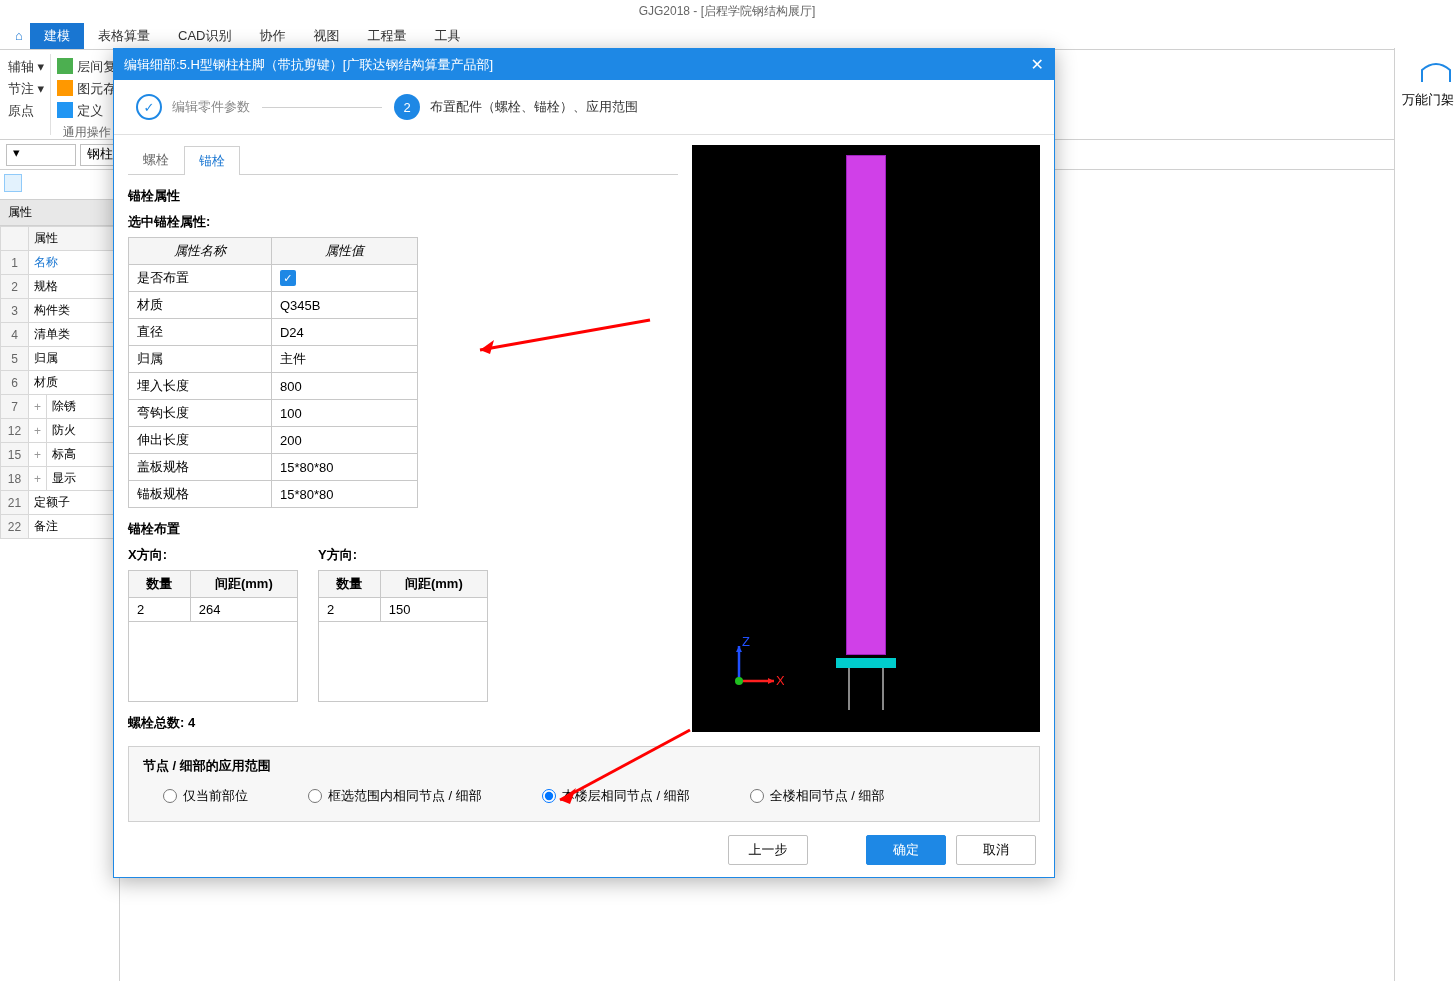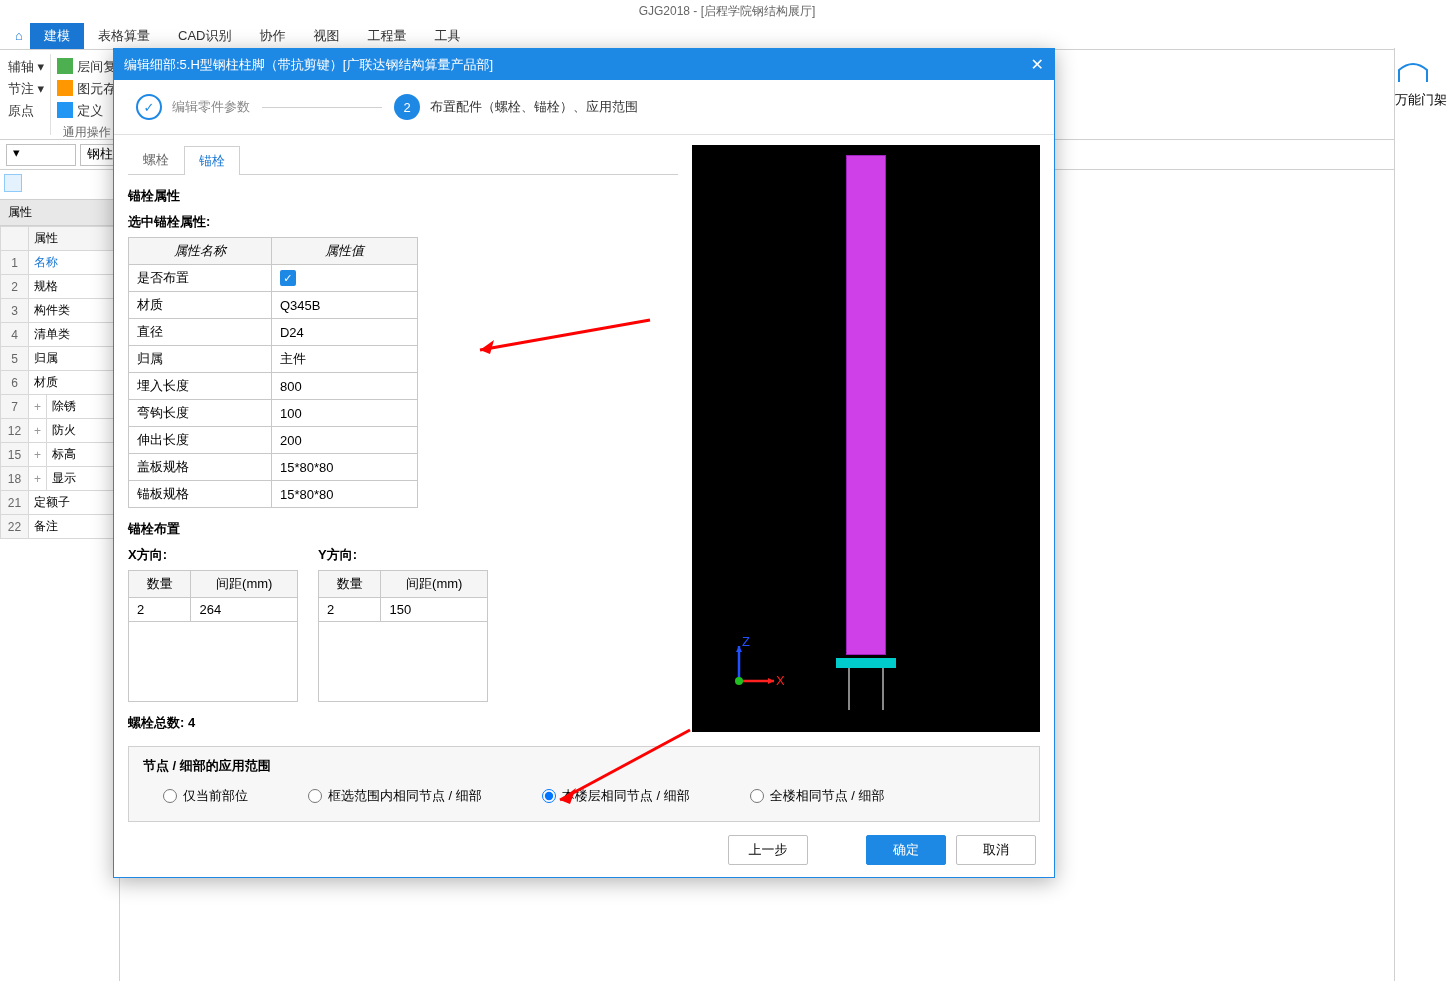--- a/index.html
+++ b/index.html
@@ -58,21 +58,21 @@
 .anchor-item { background: #cde5fb; border: 1px solid #7ab8e8; padding: 4px 8px; margin: 1px; }
 
 .attr-table { border-collapse: collapse; width: 290px; }
 .attr-table th, .attr-table td { border: 1px solid #c8c8c8; padding: 4px 8px; text-align: left; font-size: 13px; }
 .attr-table th { background: #f5f5f5; text-align: center; font-weight: normal; font-style: italic; }
 .attr-table .chk { width: 16px; height: 16px; background: #1e88e5; color: #fff; display: inline-flex; align-items: center; justify-content: center; border-radius: 2px; font-size: 11px; }
 
 .xy-tables { display: flex; gap: 20px; margin-top: 8px; }
 .xy-tbl { border-collapse: collapse; width: 170px; }
 .xy-tbl th, .xy-tbl td { border: 1px solid #c8c8c8; padding: 4px 8px; font-size: 13px; }
-.xy-tbl th { background: #f5f5f5; font-weight: normal; text-align: center; }
+.xy-tbl th { background: #f5f5f5; font-weight: bold; text-align: center; }
 .xy-tbl td { height: 22px; }
 .xy-wrap { display: flex; flex-direction: column; }
 .xy-body { border: 1px solid #c8c8c8; border-top: none; height: 80px; }
 
 .total-row { margin-top: 12px; font-weight: bold; }
 
 .scope-section { border: 1px solid #d0d0d0; background: #f7f7f7; margin-top: 14px; padding: 10px 14px 16px; }
 .scope-title { font-weight: bold; margin-bottom: 12px; }
 .radios { display: flex; gap: 60px; padding-left: 20px; }
 .radio-opt { display: flex; align-items: center; gap: 6px; }
@@ -83,21 +83,21 @@
 .btn.primary { background: #1e88e5; color: #fff; border-color: #1e88e5; margin-left: 48px; }
 
 
 .preview-column { position: absolute; left: 50%; top: 10px; transform: translateX(-50%); width: 40px; height: 500px; background: #d040e8; border: 1px solid #a020c0; }
 .preview-base { position: absolute; left: 50%; bottom: 64px; transform: translateX(-50%); width: 60px; height: 10px; background: #00cccc; }
 .preview-anchor { position: absolute; bottom: 22px; width: 2px; height: 42px; background: #888; }
 .preview-anchor.a1 { left: calc(50% - 18px); }
 .preview-anchor.a2 { left: calc(50% + 16px); }
 .axis-gizmo { position: absolute; left: 32px; bottom: 36px; width: 60px; height: 60px; }
 
-.side-right { position: absolute; right: 0; top: 48px; bottom: 0; width: 60px; background: #fff; border-left: 1px solid #d0d0d0; text-align: left; padding-top: 8px; font-size: 12px; }
+.side-right { position: absolute; right: 0; top: 48px; bottom: 0; width: 60px; background: #fff; border-left: 1px solid #d0d0d0; text-align: right; padding-top: 8px; font-size: 12px; }
 .side-right .arch-icon { width: 36px; height: 28px; margin: 0 auto 4px; }
 
 .canvas-bg { position: absolute; left: 113px; right: 60px; top: 160px; bottom: 0; background: #333637; z-index: -1; }
 
 
 .arrow { position: absolute; pointer-events: none; }
 .arrow-line { stroke: #ff0000; stroke-width: 3; fill: none; }
 .arrow-head { fill: #ff0000; }
 </style>
 </head>

